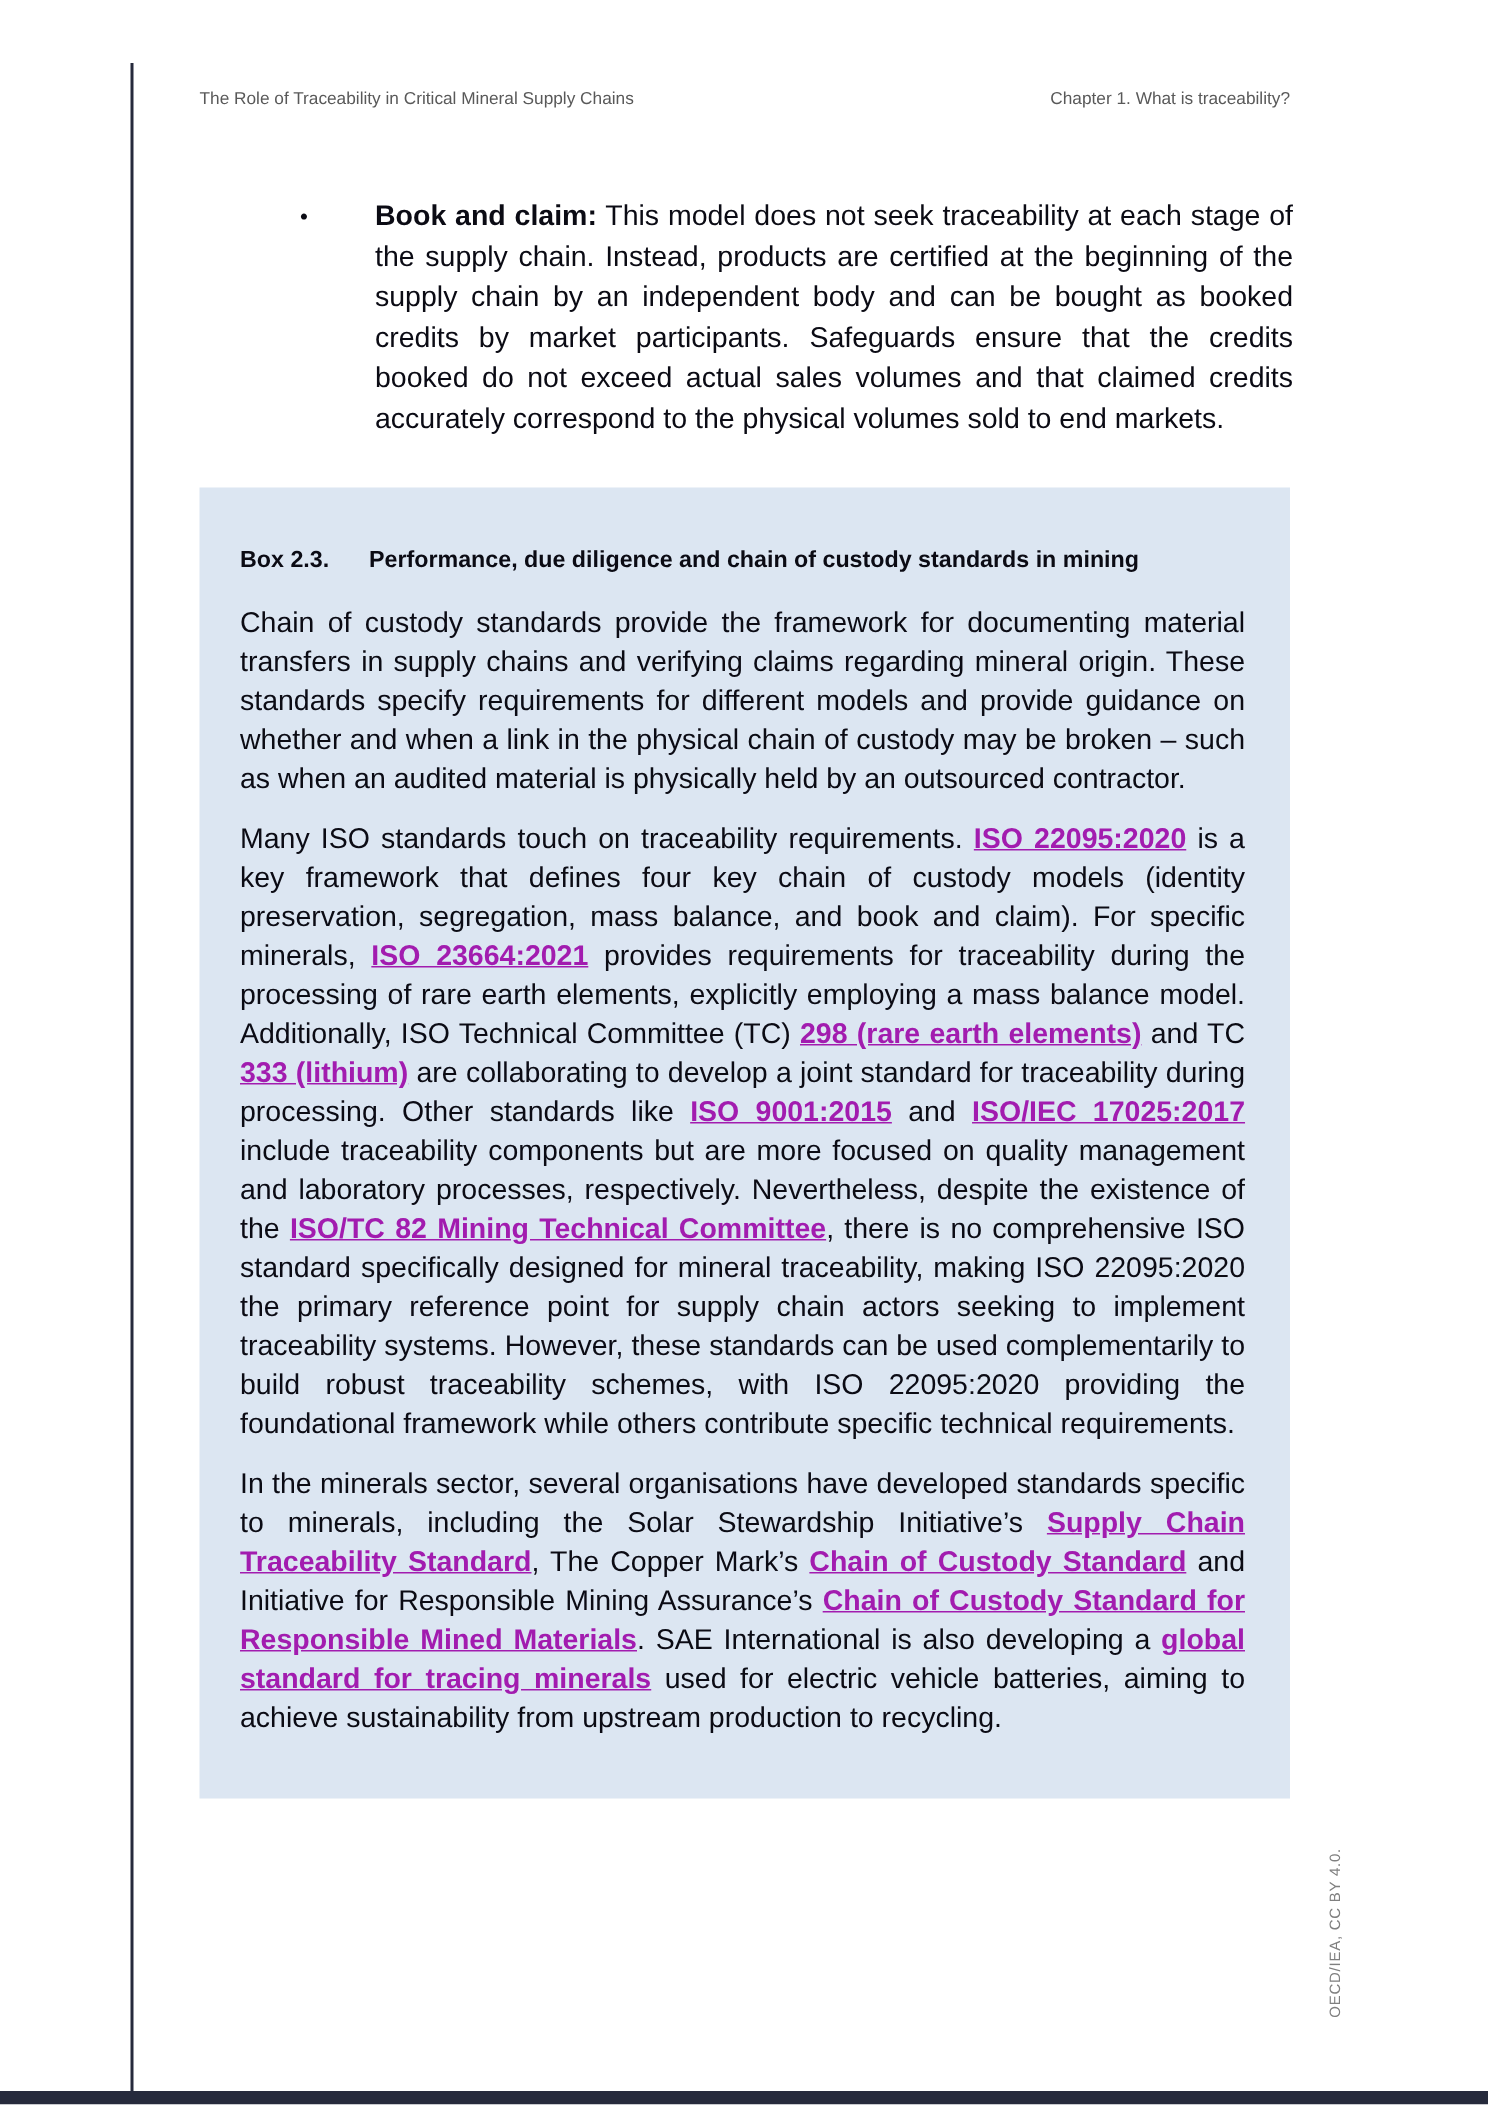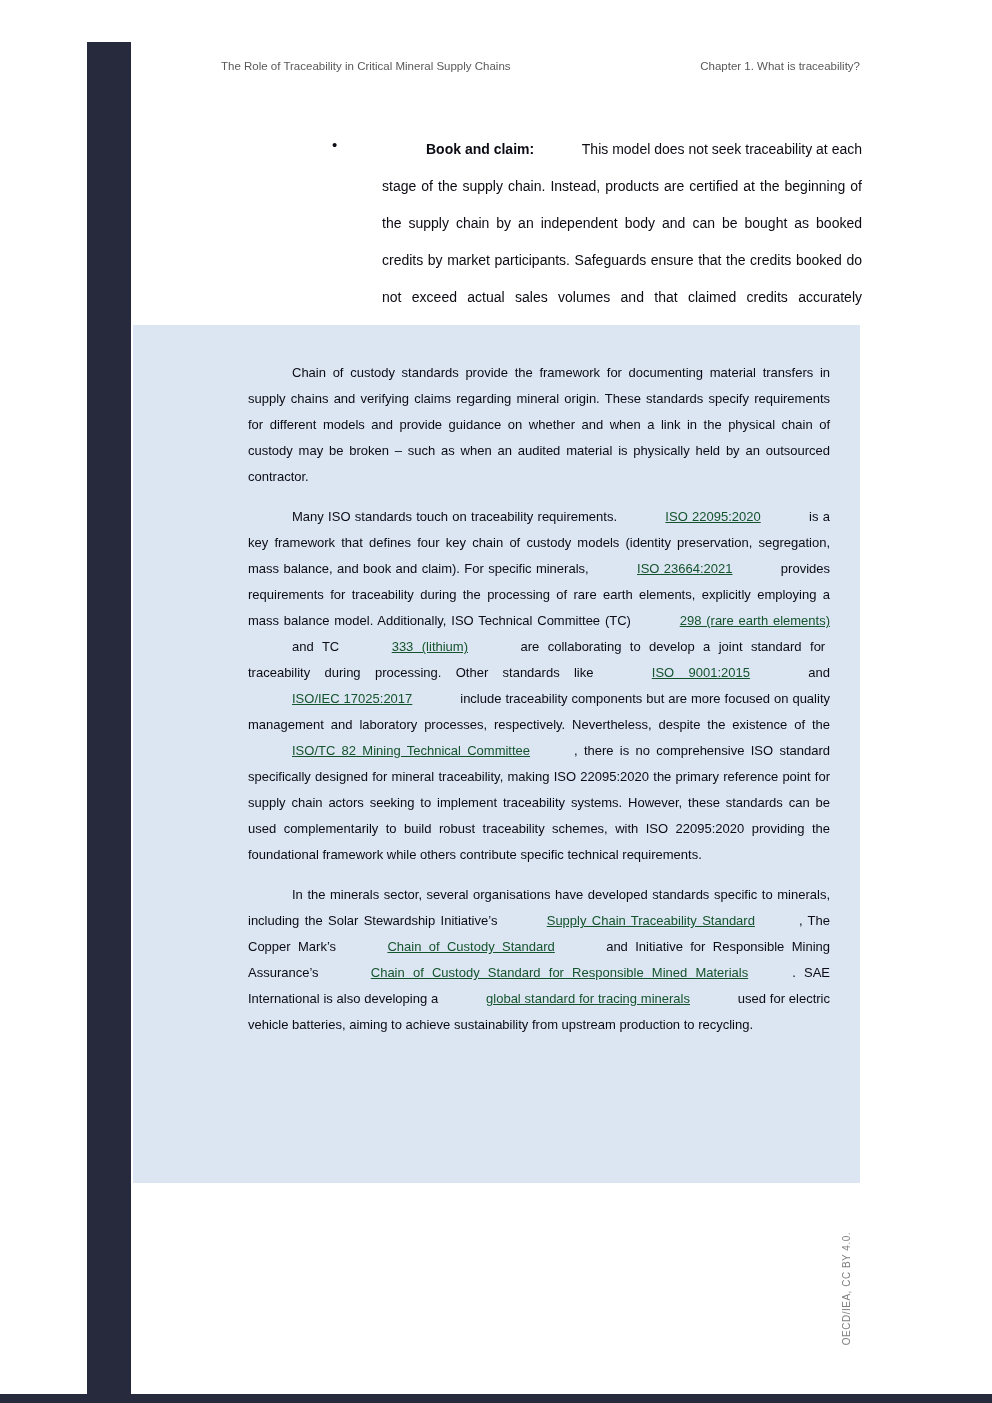--- a/index.html
+++ b/index.html
@@ -1,15 +1,15 @@
 <!DOCTYPE html>
 <html><head>
 <meta charset="utf-8">
 <style>
-  * { box-sizing: border-box; padding-left: 44px; }
+  * { box-sizing: border-box; }
   html, body { margin: 0; padding: 0; }
   body {
     width: 992px; height: 1403px;
     background: #ffffff;
     font-family: "Liberation Sans", sans-serif;
     position: relative;
     overflow: hidden;
     color: #0b0b14;
   }
   .page { position: absolute; inset: 0; }
@@ -32,50 +32,51 @@
   .bullet-section {
     position: absolute; left: 200px; top: 131px; width: 662px;
   }
   .bullet-item { display: flex; }
   .bullet-marker {
     width: 50px; flex-shrink: 0;
     font-size: 15px; line-height: 27px; color: #0b0b14;
   }
   .bullet-text {
     margin: 0; flex: 1;
-    font-size: 14px; line-height: 37px;
+    font-size: 19px; line-height: 27px;
     text-align: justify;
   }
   .bullet-text strong { font-weight: bold; }
 
   .info-box {
     position: absolute; left: 133px; top: 325px; width: 727px;
     min-height: 858px;
     background: #dce6f2;
     padding: 35px 30px 40px 27px;
   }
   .box-title {
     display: flex; align-items: flex-start;
     font-weight: bold; font-size: 15.5px; line-height: 27px;
     margin-bottom: 16px;
   }
   .box-title-label { width: 86px; flex-shrink: 0; }
   .box-title-text { max-width: 560px; }
 
   .box-body p.box-para {
     margin: 0 0 14px 0;
-    font-size: 13px; line-height: 26px;
+    font-size: 19px; line-height: 26px;
     text-align: justify;
   }
   .box-body p.box-para:last-child { margin-bottom: 0; }
 
   a.doc-link {
-    color: #14532d;
+    color: #a21caf;
     text-decoration: underline;
     cursor: pointer;
+    font-weight: bold;
   }
 
   .page-footer {
     position: absolute; left: 0; top: 1322px; width: 100%;
     text-align: center;
     font-variant: small-caps;
     font-size: 13.5px; letter-spacing: 0.8px;
     color: #111111;
   }
 
@@ -102,20 +103,24 @@
   </header>
 
   <section class="bullet-section">
     <div class="bullet-item">
       <span class="bullet-marker">•</span>
       <p class="bullet-text"><strong>Book and claim:</strong><span> This model does not seek traceability at each stage of the supply chain. Instead, products are certified at the beginning of the supply chain by an independent body and can be bought as booked credits by market participants. Safeguards ensure that the credits booked do not exceed actual sales volumes and that claimed credits accurately correspond to the physical volumes sold to end markets.</span></p>
     </div>
   </section>
 
   <section class="info-box">
+    <div class="box-title">
+      <span class="box-title-label">Box 2.3.</span>
+      <span class="box-title-text">Performance, due diligence and chain of custody standards in mining</span>
+    </div>
     <div class="box-body">
         <p class="box-para"><span>Chain of custody standards provide the framework for documenting material transfers in supply chains and verifying claims regarding mineral origin. These standards specify requirements for different models and provide guidance on whether and when a link in the physical chain of custody may be broken – such as when an audited material is physically held by an outsourced contractor.</span></p>
         <p class="box-para"><span>Many ISO standards touch on traceability requirements. </span><a href="#" class="doc-link">ISO 22095:2020</a><span> is a key framework that defines four key chain of custody models (identity preservation, segregation, mass balance, and book and claim). For specific minerals, </span><a href="#" class="doc-link">ISO 23664:2021</a><span> provides requirements for traceability during the processing of rare earth elements, explicitly employing a mass balance model. Additionally, ISO Technical Committee (TC) </span><a href="#" class="doc-link">298 (rare earth elements)</a><span> and TC </span><a href="#" class="doc-link">333 (lithium)</a><span> are collaborating to develop a joint standard for traceability during processing. Other standards like </span><a href="#" class="doc-link">ISO 9001:2015</a><span> and </span><a href="#" class="doc-link">ISO/IEC 17025:2017</a><span> include traceability components but are more focused on quality management and laboratory processes, respectively. Nevertheless, despite the existence of the </span><a href="#" class="doc-link">ISO/TC 82 Mining Technical Committee</a><span>, there is no comprehensive ISO standard specifically designed for mineral traceability, making ISO 22095:2020 the primary reference point for supply chain actors seeking to implement traceability systems. However, these standards can be used complementarily to build robust traceability schemes, with ISO 22095:2020 providing the foundational framework while others contribute specific technical requirements.</span></p>
         <p class="box-para"><span>In the minerals sector, several organisations have developed standards specific to minerals, including the Solar Stewardship Initiative’s </span><a href="#" class="doc-link">Supply Chain Traceability Standard</a><span>, The Copper Mark’s </span><a href="#" class="doc-link">Chain of Custody Standard</a><span> and Initiative for Responsible Mining Assurance’s </span><a href="#" class="doc-link">Chain of Custody Standard for Responsible Mined Materials</a><span>. SAE International is also developing a </span><a href="#" class="doc-link">global standard for tracing minerals</a><span> used for electric vehicle batteries, aiming to achieve sustainability from upstream production to recycling.</span></p>
       </div>
   </section>
 
 
   <div class="side-note">OECD/IEA, CC BY 4.0.</div>
 

